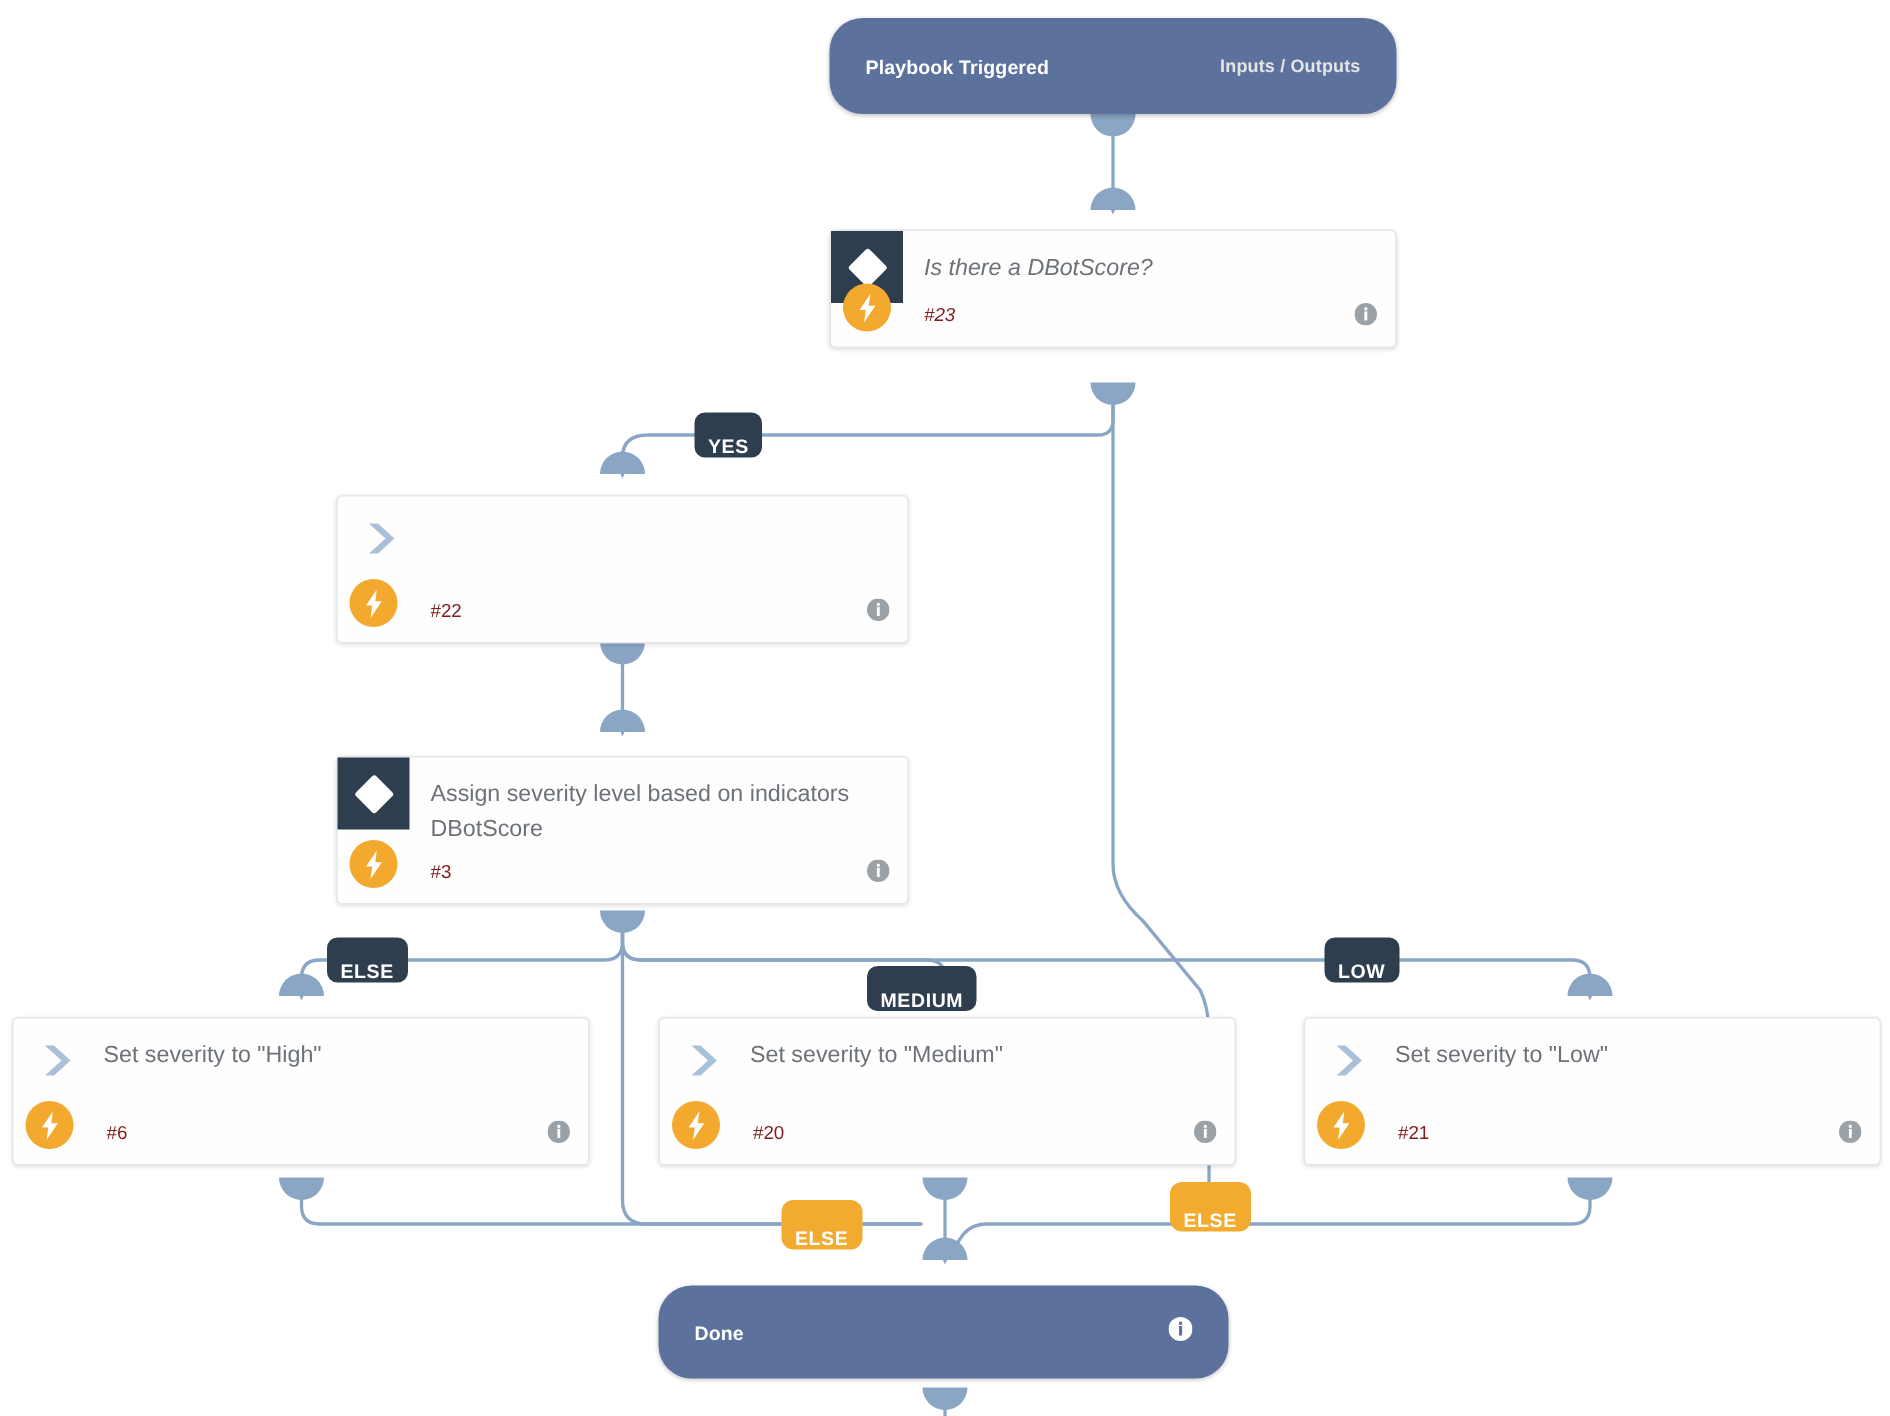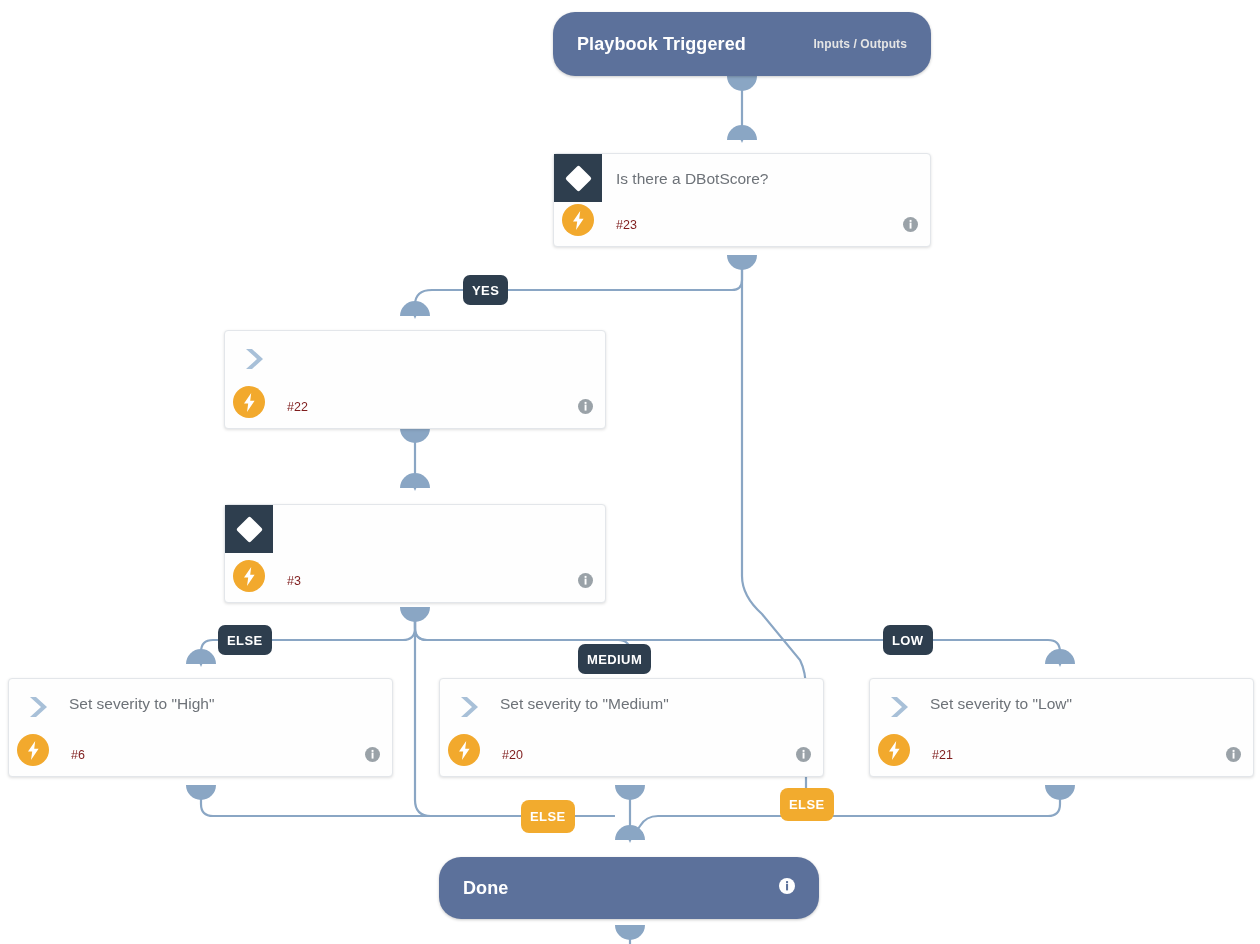--- a/index.html
+++ b/index.html
@@ -33,21 +33,21 @@
     background: #5c719b;
     border-radius: 22px;
     box-shadow: 0 1px 3px rgba(0,0,0,0.22);
     display: flex;
     align-items: center;
     box-sizing: border-box;
     z-index: 5;
   }
   .pill .pill-title {
     color: #ffffff;
-    font-size: 18px;
+    font-size: 13px;
     font-weight: bold;
     letter-spacing: 0.1px;
   }
   .pill .pill-sub {
     color: #e5e5e5;
     font-size: 12px;
     font-weight: bold;
     margin-left: auto;
     letter-spacing: 0.1px;
   }
@@ -128,21 +128,21 @@
     position: absolute;
     right: 12px;
     bottom: 14px;
     width: 15px;
     height: 15px;
   }
   
   .badge {
     position: absolute;
     display: flex;
-    align-items: center;
+    align-items: flex-end;
     justify-content: center;
     border-radius: 7px;
     color: #ffffff;
     font-size: 13px;
     font-weight: bold;
     letter-spacing: 0.4px;
     padding: 0 9px;
     height: 30px;
     box-sizing: border-box;
     z-index: 4;
@@ -209,21 +209,21 @@
       <path d="M 630 847 a 15 15 0 0 1 30 0 z" transform="translate(-15,-7)"></path>
       <path d="M 630 925 a 15 15 0 0 0 30 0 z" transform="translate(-15,0)"></path>
     </g>
   </svg>
 
   <div class="pill" style="left:553px; top:12px; width:378px; height:64px; padding:0 24px;">
     <span class="pill-title">Playbook Triggered</span>
     <span class="pill-sub">Inputs / Outputs</span>
   </div>
 
-  <div class="card" style="left:553px; top:153px; width:378px; height:94px;">
+  <div class="card" style="left:553px; top:153px; width:378px; height:79px;font-style:italic;">
     <div class="card-body">
       <div class="card-icon-cond">
         <div class="diamond"></div>
       </div>
       <div class="card-title">Is there a DBotScore?</div>
       <div class="bolt">
         <svg width="15" height="19" viewBox="0 0 15 19">
             <path d="M9.2 0 L2 10.6 h4.2 L5 19 L12.6 7.8 H8.2 L9.2 0 z" fill="#ffffff"></path>
           </svg>
       </div>
@@ -259,20 +259,21 @@
           </svg>
       </div>
     </div>
   </div>
 
   <div class="card" style="left:224px; top:504px; width:382px; height:99px;">
     <div class="card-body">
       <div class="card-icon-cond">
         <div class="diamond"></div>
       </div>
+      <div class="card-title">Assign severity level based on indicators DBotScore</div>
       <div class="bolt">
         <svg width="15" height="19" viewBox="0 0 15 19">
             <path d="M9.2 0 L2 10.6 h4.2 L5 19 L12.6 7.8 H8.2 L9.2 0 z" fill="#ffffff"></path>
           </svg>
       </div>
       <div class="card-num">#3</div>
       <div class="card-info">
         <svg width="15" height="15" viewBox="0 0 15 15">
             <circle cx="7.5" cy="7.5" r="7.5" fill="#9aa2a8"></circle>
             <rect x="6.6" y="5.6" width="1.9" height="6" fill="#ffffff"></rect>

